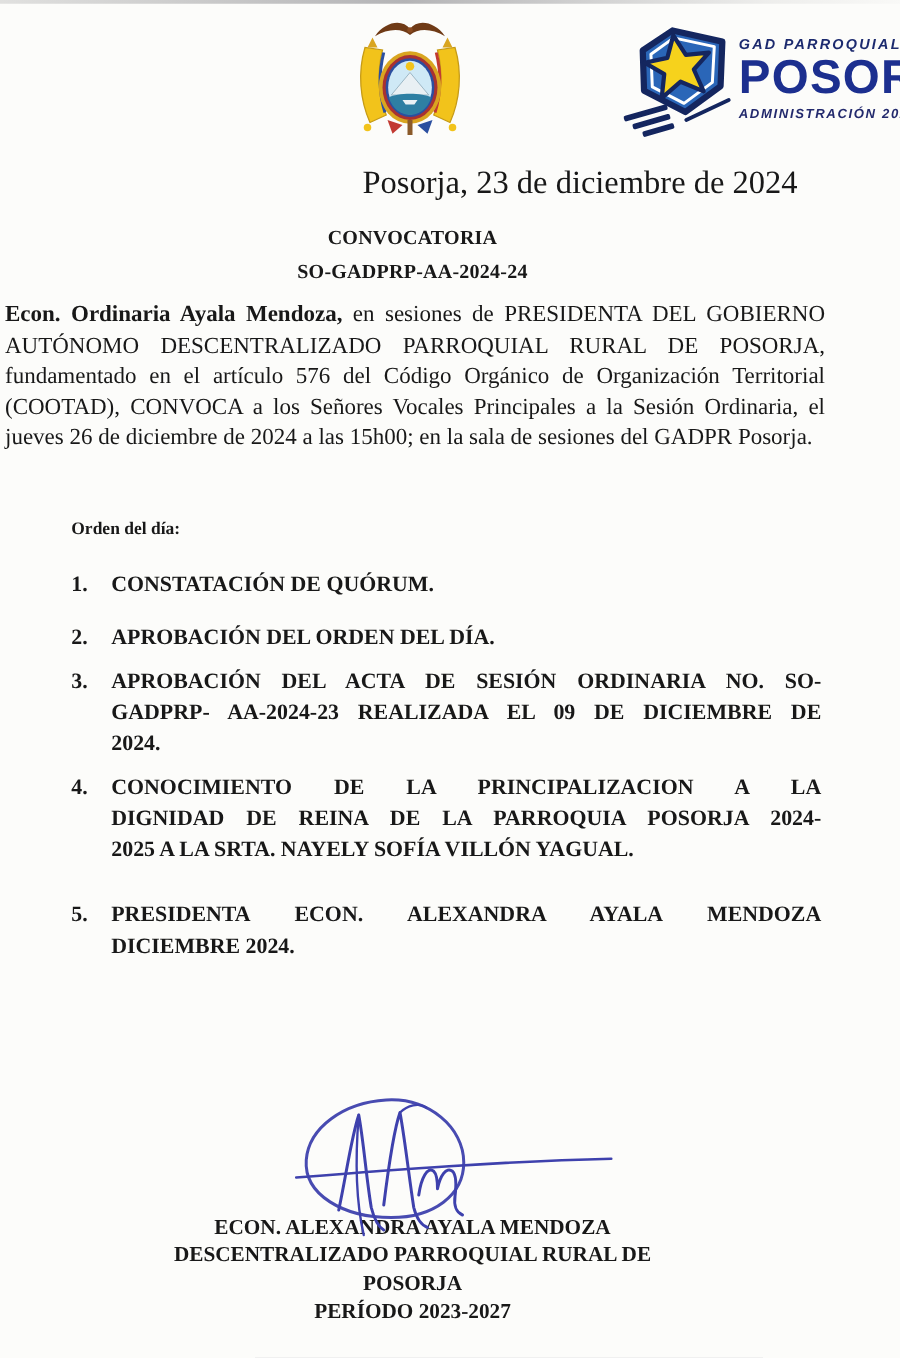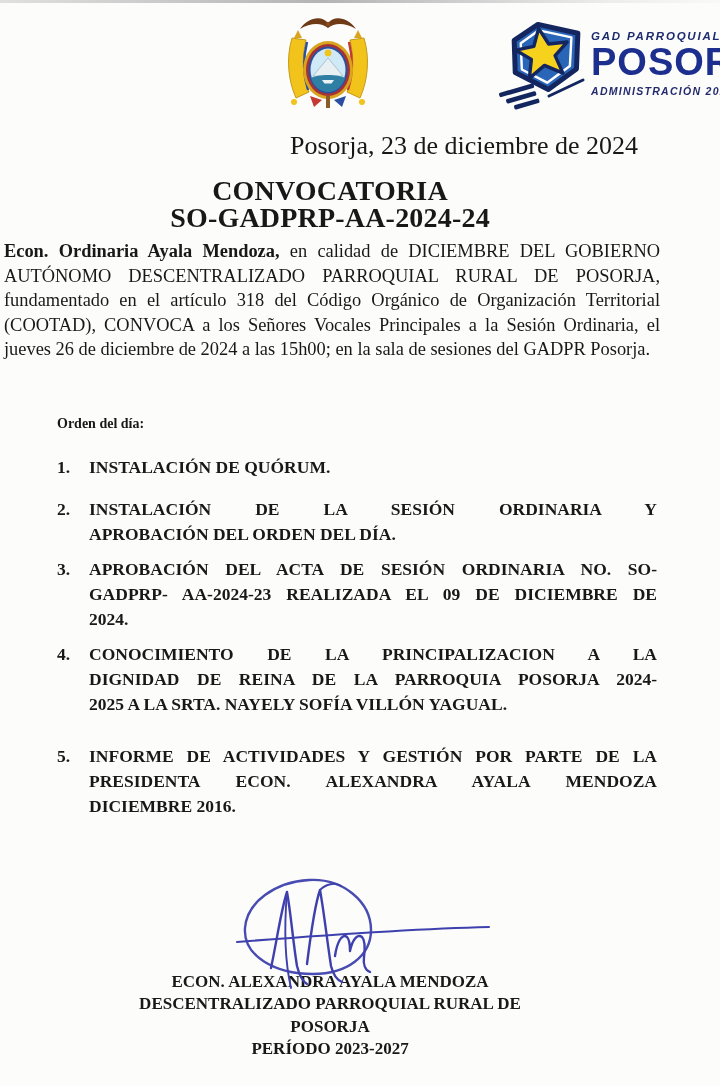--- a/index.html
+++ b/index.html
@@ -19,21 +19,21 @@
   
   .coat{position:absolute;left:276px;top:12px;width:104px;height:104px;}
   .logo{position:absolute;left:497px;top:16px;width:300px;height:100px;display:flex;}
   .logo-shield{width:92px;height:100px;flex:0 0 auto;}
   .logo-text{margin-left:2px;padding-top:14px;font-family:"Liberation Sans", sans-serif;white-space:nowrap;}
   .logo-top{font-size:11.5px;font-weight:bold;font-style:italic;letter-spacing:1.8px;color:#1c2a6e;}
   .logo-name{font-size:38px;font-weight:bold;letter-spacing:1px;line-height:1.02;margin-top:1px;color:#1c2f8f;}
   .logo-sub{font-size:10.5px;font-weight:bold;font-style:italic;letter-spacing:1.3px;margin-top:3px;color:#232a6d;}
   
   .date{position:absolute;top:131px;right:82px;font-size:26px;}
-  .title{position:absolute;top:177px;left:0;width:660px;text-align:center;font-weight:bold;font-size:28px;line-height:27px;letter-spacing:.2px;}
+  .title{position:absolute;top:177px;left:0;width:660px;text-align:center;font-weight:bold;font-size:16px;line-height:27px;letter-spacing:.2px;}
   
   .intro{position:absolute;top:239px;left:4px;width:656px;font-size:18.4px;line-height:24.6px;}
   .jl{display:block;text-align:justify;text-align-last:justify;}
   .ll{display:block;text-align:left;}
   
   .agenda-head{position:absolute;top:416px;left:57px;font-size:14px;font-weight:bold;}
   .agenda{position:absolute;top:455px;left:57px;width:600px;margin:0;padding:0;list-style:none;font-weight:bold;font-size:17.5px;}
   .item{display:flex;line-height:25px;}
   .item .num{flex:0 0 32px;}
   .item .txt{flex:1;}
@@ -101,39 +101,38 @@
   </div>
 
   <div class="date">Posorja, 23 de diciembre de 2024</div>
 
   <div class="title">
     <div>CONVOCATORIA</div>
     <div>SO-GADPRP-AA-2024-24</div>
   </div>
 
   <div class="intro">
-    <span class="jl"><b>Econ. Ordinaria Ayala Mendoza,</b><span> en calidad de DICIEMBRE DEL GOBIERNO</span></span>
+    <span class="jl"><b>Econ. Ordinaria Ayala Mendoza,</b><span> en sesiones de PRESIDENTA DEL GOBIERNO</span></span>
     <span class="jl">AUTÓNOMO DESCENTRALIZADO PARROQUIAL RURAL DE POSORJA,</span>
-    <span class="jl">fundamentado en el artículo 318 del Código Orgánico de Organización Territorial</span>
+    <span class="jl">fundamentado en el artículo 576 del Código Orgánico de Organización Territorial</span>
     <span class="jl">(COOTAD), CONVOCA a los Señores Vocales Principales a la Sesión Ordinaria, el</span>
     <span class="ll">jueves 26 de diciembre de 2024 a las 15h00; en la sala de sesiones del GADPR Posorja.</span>
   </div>
 
   <div class="agenda-head">Orden del día:</div>
   <ol class="agenda">
     <li class="item">
       <span class="num">1.</span>
       <span class="txt">
-        <span class="ll">INSTALACIÓN DE QUÓRUM.</span>
+        <span class="ll">CONSTATACIÓN DE QUÓRUM.</span>
       </span>
     </li>
     <li class="item">
       <span class="num">2.</span>
       <span class="txt">
-        <span class="jl">INSTALACIÓN DE LA SESIÓN ORDINARIA Y</span>
         <span class="ll">APROBACIÓN DEL ORDEN DEL DÍA.</span>
       </span>
     </li>
     <li class="item">
       <span class="num">3.</span>
       <span class="txt">
         <span class="jl">APROBACIÓN DEL ACTA DE SESIÓN ORDINARIA NO. SO-</span>
         <span class="jl">GADPRP- AA-2024-23 REALIZADA EL 09 DE DICIEMBRE DE</span>
         <span class="ll">2024.</span>
       </span>
@@ -142,23 +141,22 @@
       <span class="num">4.</span>
       <span class="txt">
         <span class="jl">CONOCIMIENTO DE LA PRINCIPALIZACION A LA</span>
         <span class="jl">DIGNIDAD DE REINA DE LA PARROQUIA POSORJA 2024-</span>
         <span class="ll">2025 A LA SRTA. NAYELY SOFÍA VILLÓN YAGUAL.</span>
       </span>
     </li>
     <li class="item">
       <span class="num">5.</span>
       <span class="txt">
-        <span class="jl">INFORME DE ACTIVIDADES Y GESTIÓN POR PARTE DE LA</span>
         <span class="jl">PRESIDENTA ECON. ALEXANDRA AYALA MENDOZA</span>
-        <span class="ll">DICIEMBRE 2016.</span>
+        <span class="ll">DICIEMBRE 2024.</span>
       </span>
     </li>
   </ol>
 
   <div class="sig">
     <svg viewBox="0 0 272 124" width="272" height="124">
       <g fill="none" stroke="#3e41ad" stroke-width="2.4" stroke-linecap="round" stroke-linejoin="round">
         <path d="M86,10 C52,12 24,32 22,58 C20,86 52,104 90,104 C124,104 148,86 148,60 C148,32 120,8 86,10 Z" opacity="0.95"></path>
         <path d="M14,72 C90,66 180,59 266,57" stroke-width="2.1"></path>
         <path d="M48,98 C54,70 58,40 64,22 C68,44 70,72 74,96 C76,104 79,111 84,114"></path>

